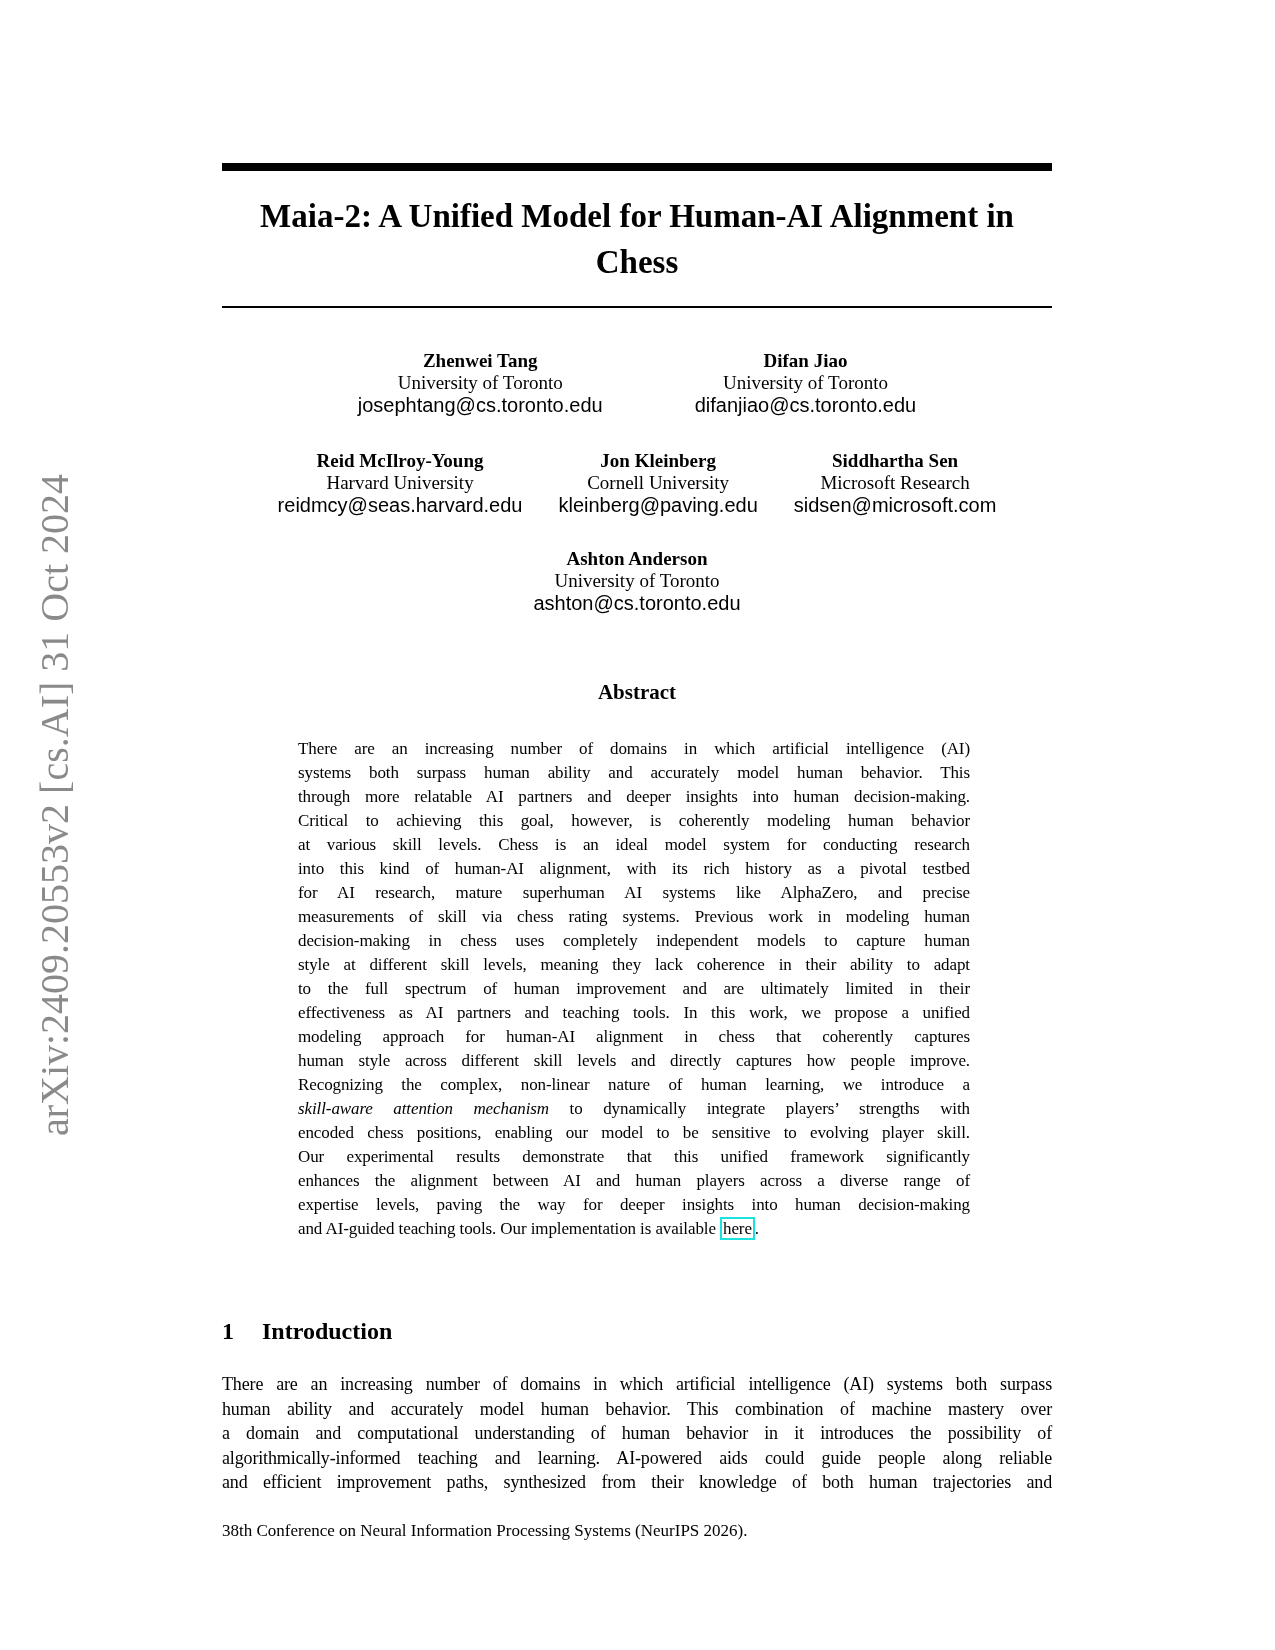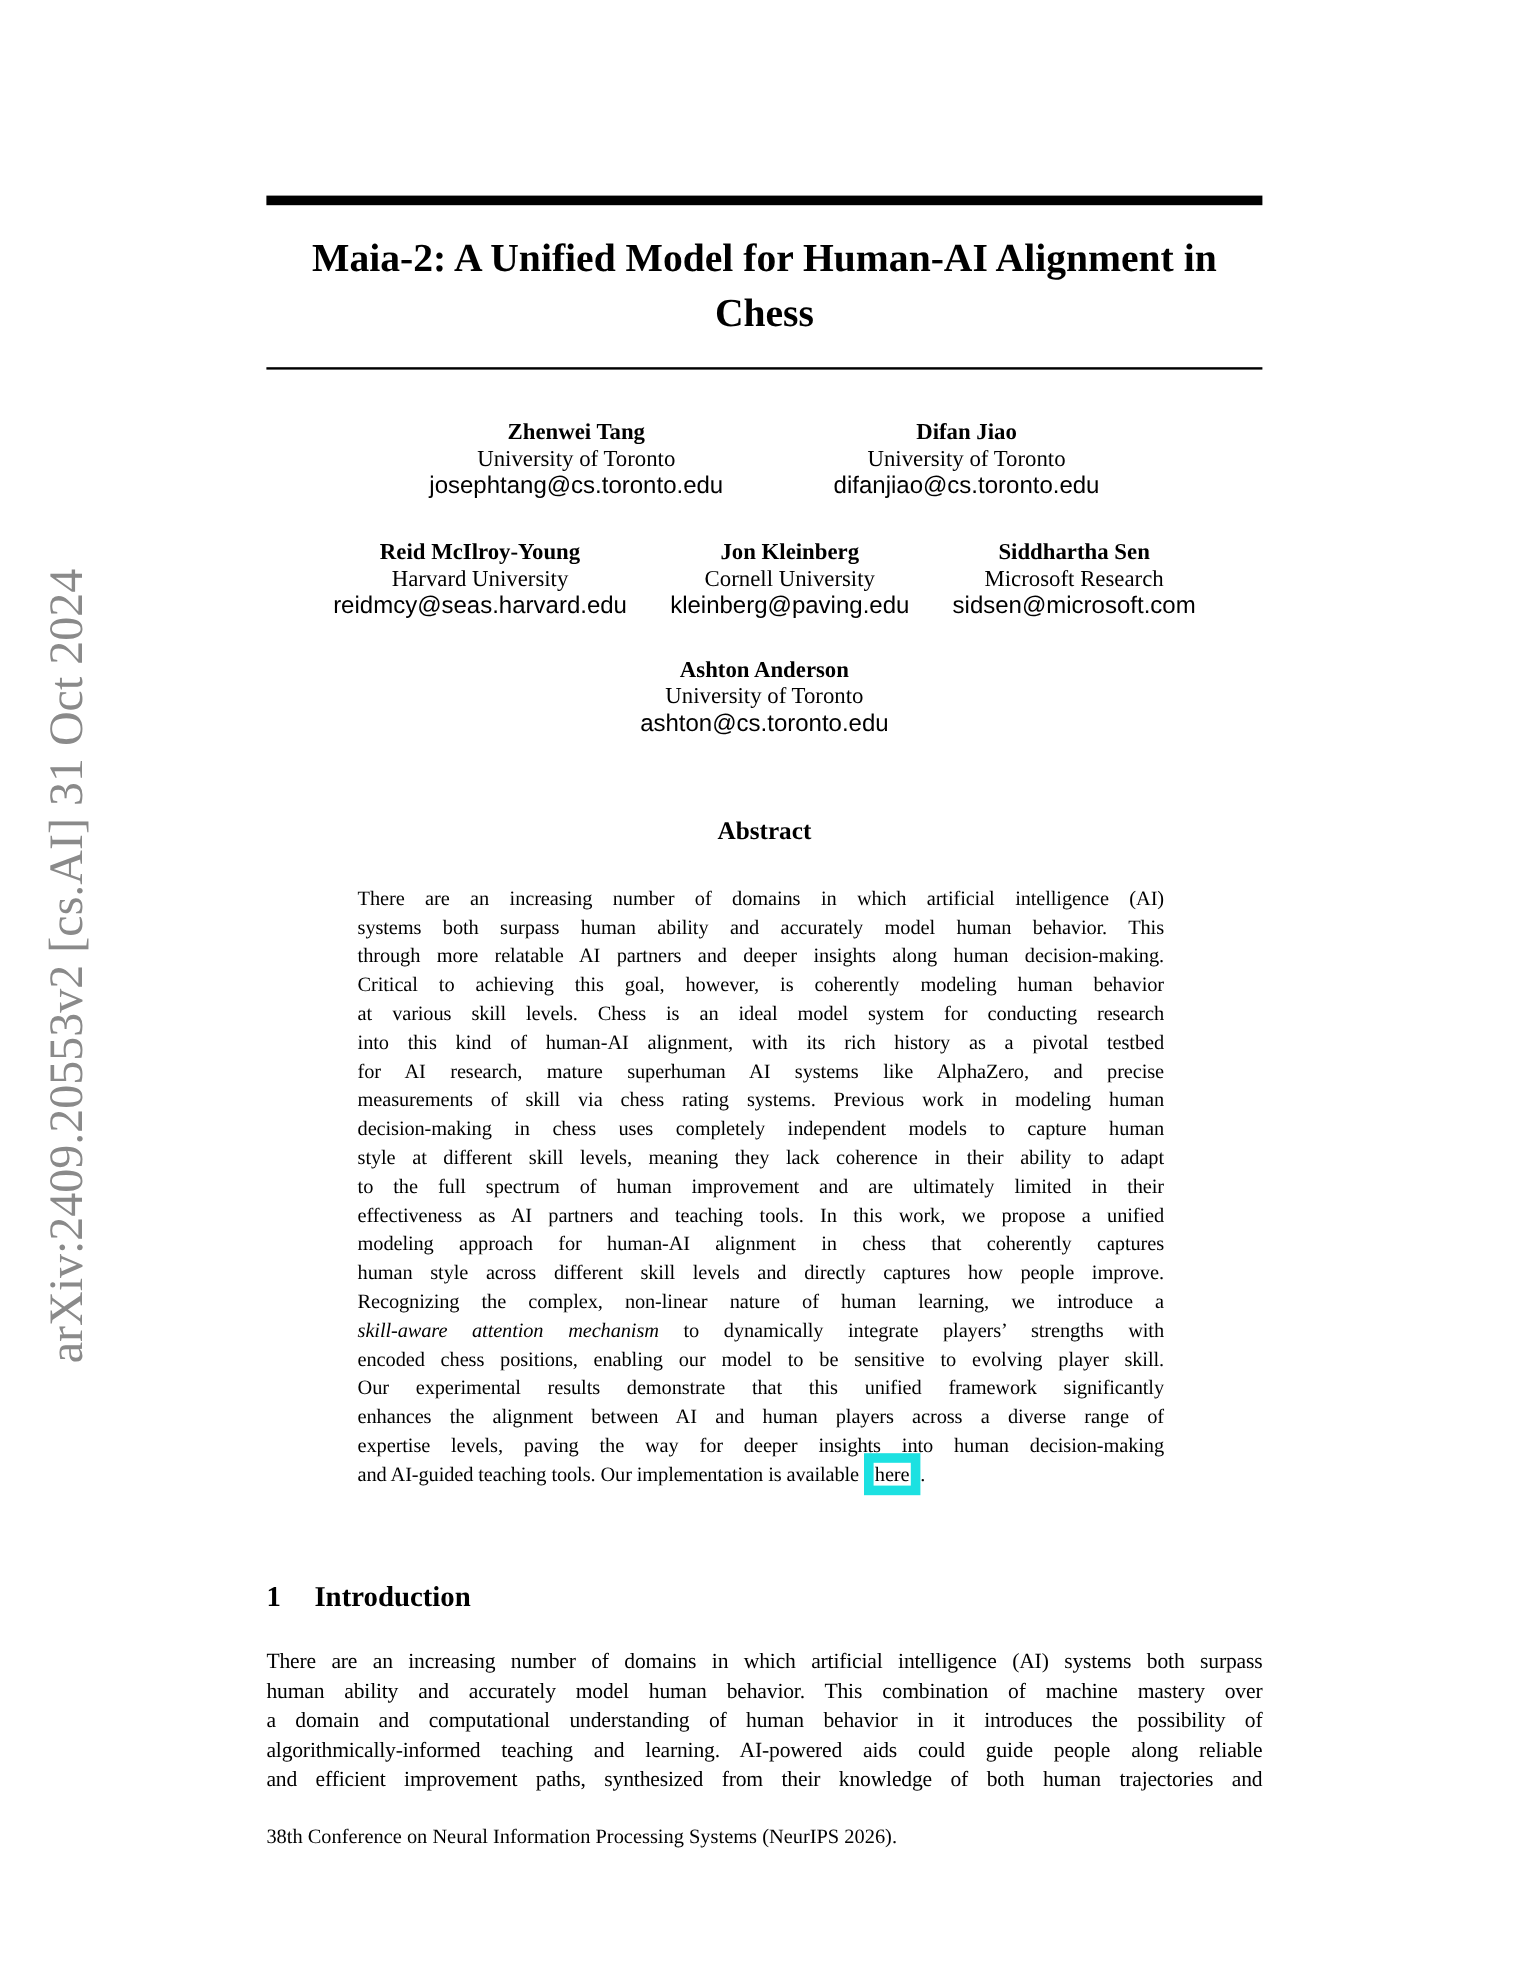--- a/index.html
+++ b/index.html
@@ -71,21 +71,21 @@
     position: absolute;
     left: 298px; top: 737px;
     width: 672px;
     font-size: 17px;
     line-height: 24px;
     letter-spacing: -0.1px;
   }
   .abstract-body .line { text-align: justify; text-align-last: justify; }
   .abstract-body .line:last-child { text-align-last: left; }
   .link-box {
-    border: 8px solid #a3a3a3;
+    border: 2px solid #a3a3a3;
     padding: 0 1px;
   }
   .section-heading {
     position: absolute;
     left: 222px; top: 1318px;
     width: 830px;
     font-weight: bold;
     font-size: 24px;
   }
   .section-heading .sec-num { margin-right: 28px; }
@@ -155,21 +155,21 @@
         <div class="affil">University of Toronto</div>
         <div class="email">ashton@cs.toronto.edu</div>
       </div>
     </div>
 
   <div class="abstract-heading">Abstract</div>
 
   <div class="abstract-body">
       <div class="line">There are an increasing number of domains in which artificial intelligence (AI)</div>
       <div class="line">systems both surpass human ability and accurately model human behavior. This</div>
-      <div class="line">through more relatable AI partners and deeper insights along human decision-making.</div>
+      <div class="line">through more relatable AI partners and deeper insights into human decision-making.</div>
       <div class="line">Critical to achieving this goal, however, is coherently modeling human behavior</div>
       <div class="line">at various skill levels.  Chess is an ideal model system for conducting research</div>
       <div class="line">into this kind of human-AI alignment, with its rich history as a pivotal testbed</div>
       <div class="line">for AI research, mature superhuman AI systems like AlphaZero, and precise</div>
       <div class="line">measurements of skill via chess rating systems. Previous work in modeling human</div>
       <div class="line">decision-making in chess uses completely independent models to capture human</div>
       <div class="line">style at different skill levels, meaning they lack coherence in their ability to adapt</div>
       <div class="line">to the full spectrum of human improvement and are ultimately limited in their</div>
       <div class="line">effectiveness as AI partners and teaching tools. In this work, we propose a unified</div>
       <div class="line">modeling approach for human-AI alignment in chess that coherently captures</div>

